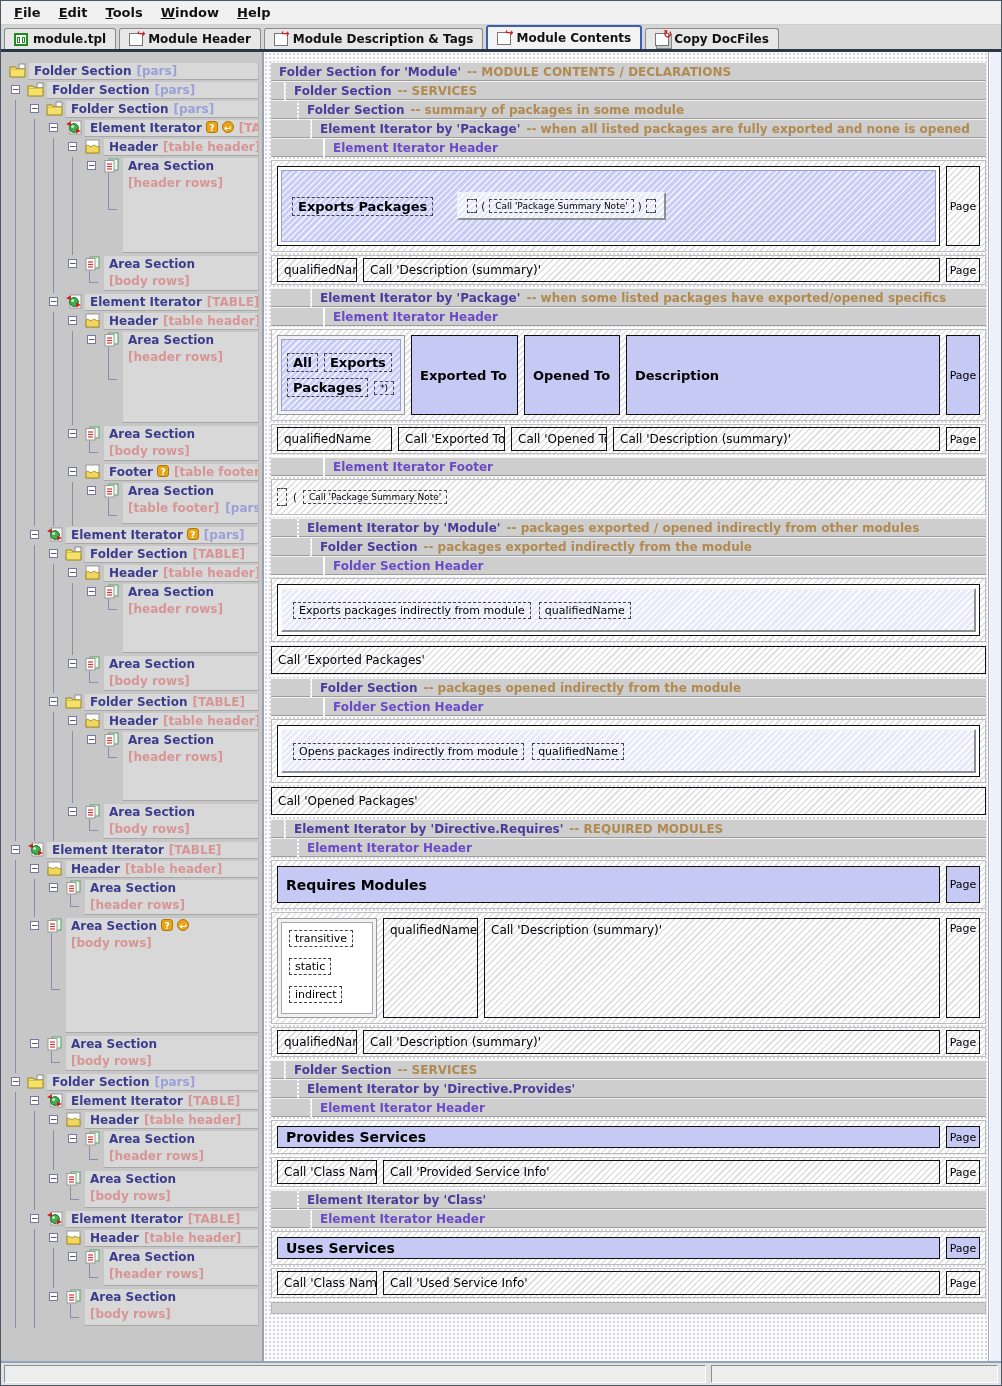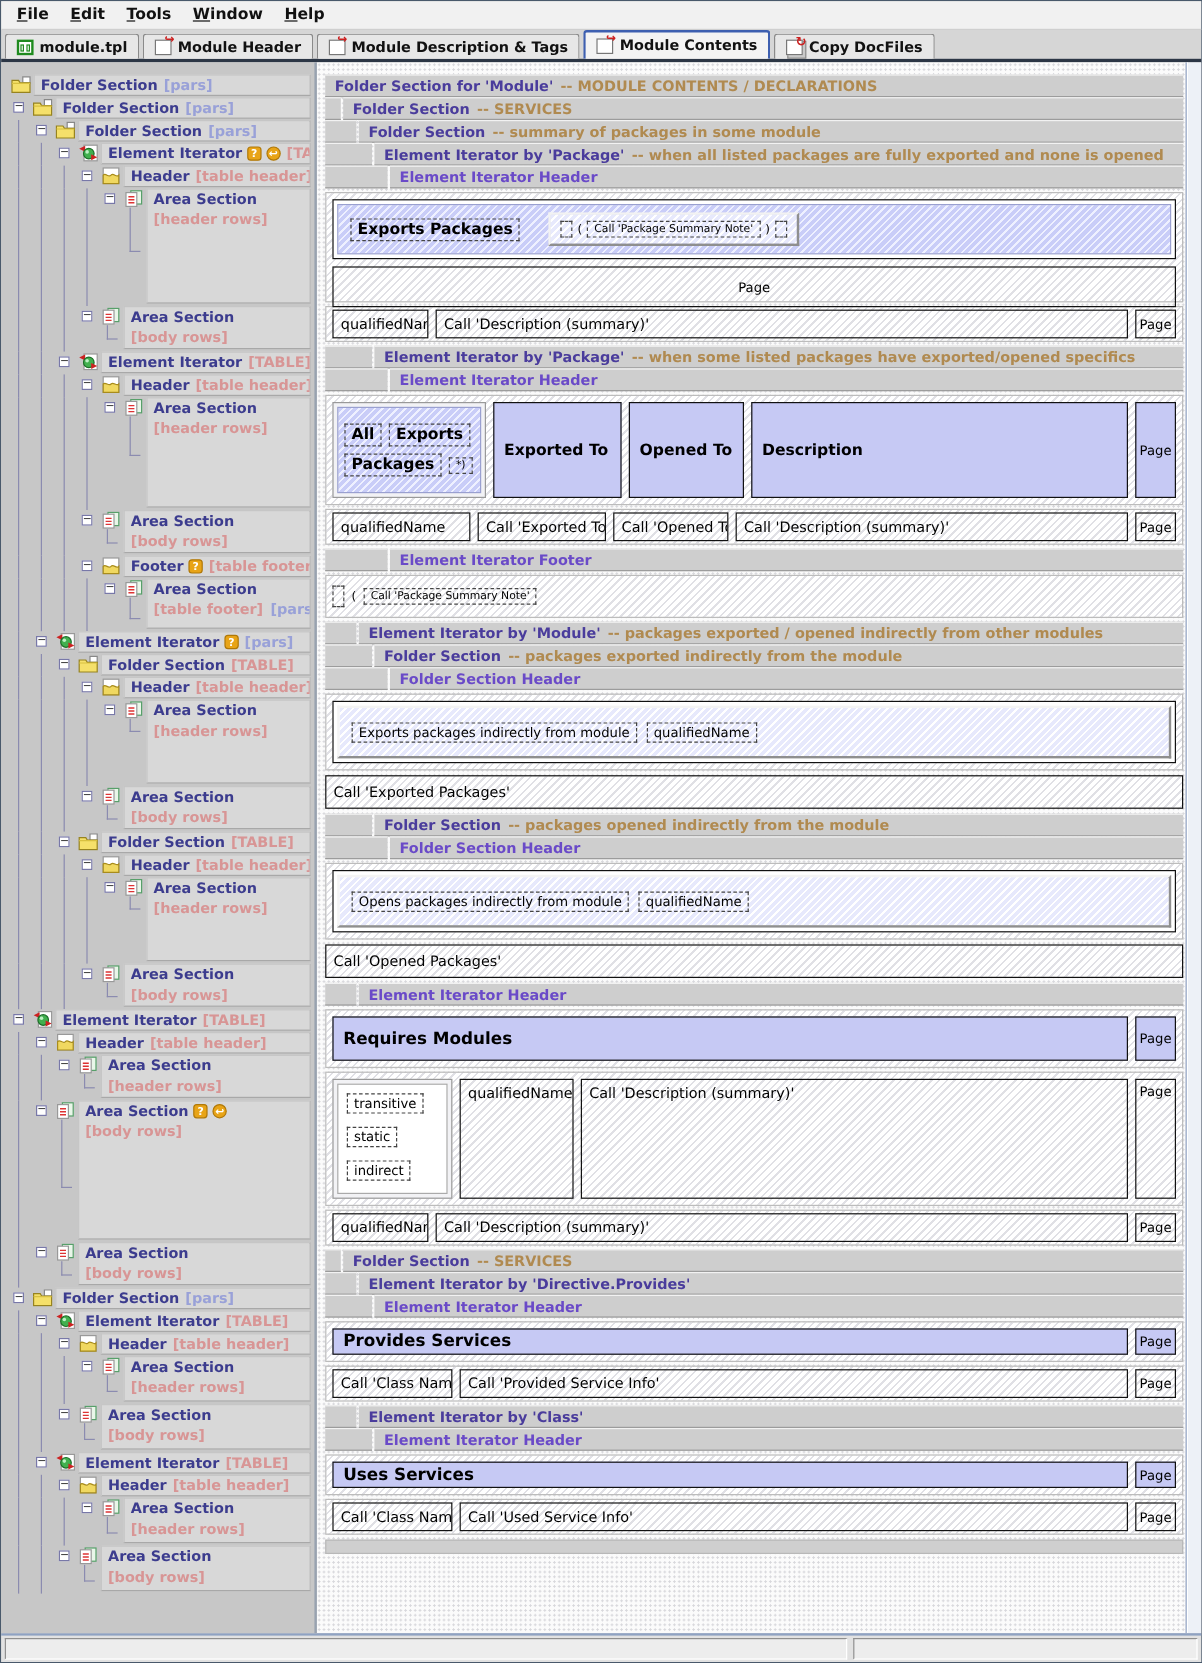--- a/index.html
+++ b/index.html
@@ -790,21 +790,21 @@
             <span class="b-name">Element Iterator by 'Package'</span>
             <span class="b-com">-- when all listed packages are fully exported and none is opened</span>
           </div>
         </div>
         <div class="c-bar">
           <div class="c-ind" style="width: 52px;"></div>
           <div class="c-body">
             <span class="b-name sub">Element Iterator Header</span>
           </div>
         </div>
-        <div class="blk hatch" style="height: 92px; flex-direction: column;">
+        <div class="blk hatch" style="height: 92px;">
           <div class="xmain">
             <div class="xinner lavh">
               <span class="chip b">Exports Packages</span>
               <div class="xsub lavhl">
                 <span class="sq"></span>
                 <span class="paren">(</span>
                 <span class="chip xs">Call 'Package Summary Note'</span>
                 <span class="paren">)</span>
                 <span class="sq"></span>
               </div>
@@ -911,20 +911,27 @@
             <div class="finner lavhl">
               <span class="chip s">Opens packages indirectly from module</span>
               <span class="chip s">qualifiedName</span>
             </div>
           </div>
         </div>
         <div class="blk" style="height: 28px; padding: 0px; border: none; margin: 4px 0px;">
           <div class="ccell hatch grow" style="height: 28px;">Call 'Opened Packages'</div>
         </div>
         <div class="c-bar">
+          <div class="c-ind" style="width: 13px;"></div>
+          <div class="c-body">
+            <span class="b-name">Element Iterator by 'Directive.Requires'</span>
+            <span class="b-com">-- REQUIRED MODULES</span>
+          </div>
+        </div>
+        <div class="c-bar">
           <div class="c-ind" style="width: 26px;"></div>
           <div class="c-body">
             <span class="b-name sub">Element Iterator Header</span>
           </div>
         </div>
         <div class="blk hatch" style="height: 49px;">
           <div class="tcell lav">Requires Modules</div>
           <div class="pagecell lav">Page</div>
         </div>
         <div class="blk hatch" style="height: 112px;">

